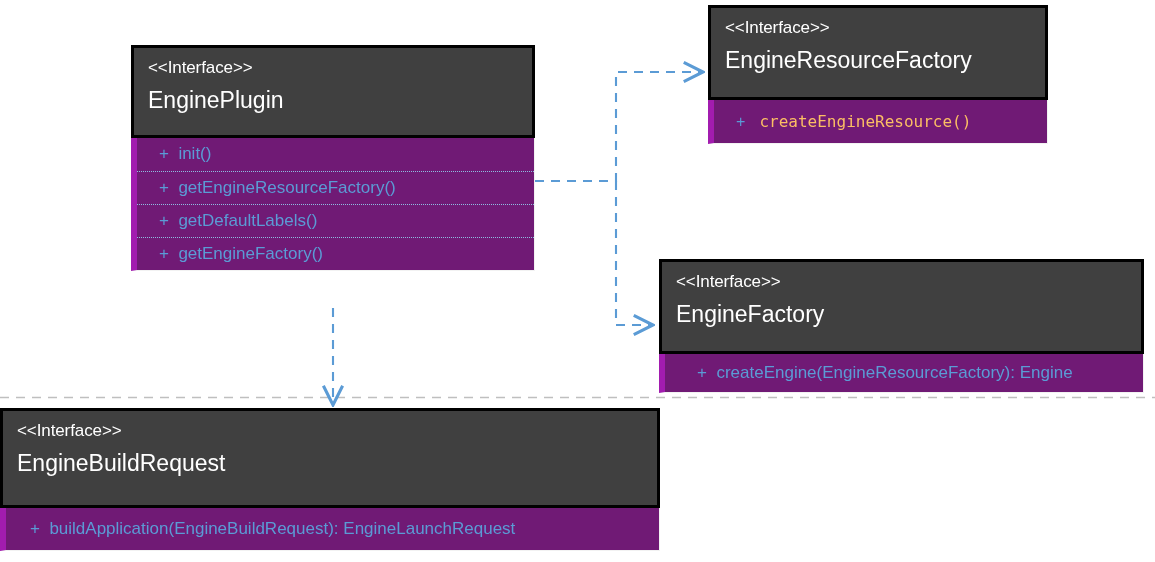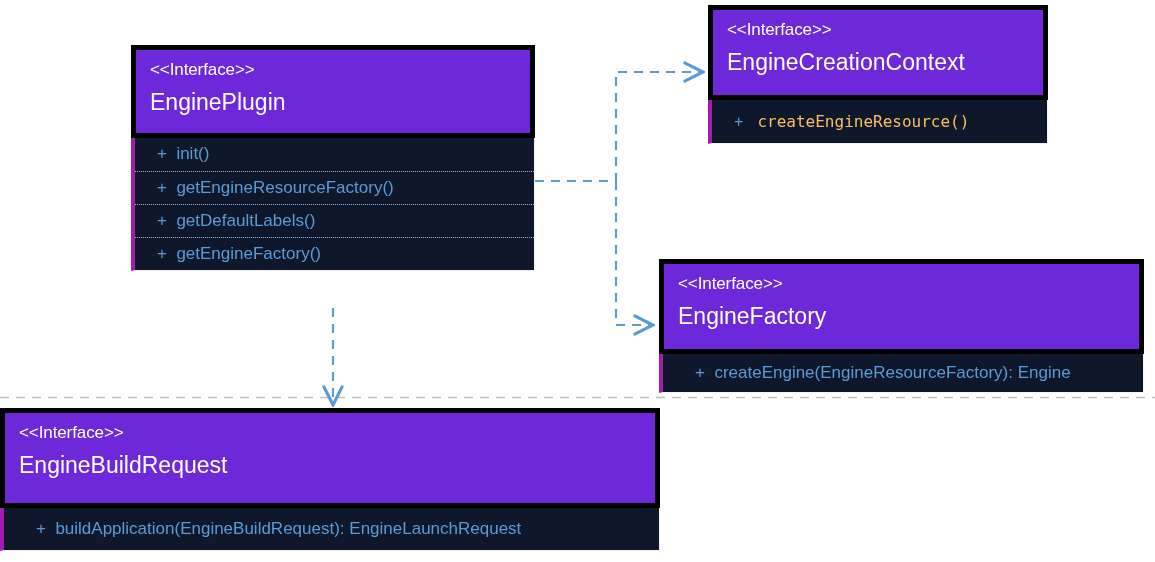--- a/index.html
+++ b/index.html
@@ -18,42 +18,42 @@
     overflow: hidden;
   }
 
   
   .uml-class {
     position: absolute;
     box-sizing: border-box;
     z-index: 3;
   }
   .uml-header {
-    background: #6d28d9;
+    background: #404040;
     color: #ffffff;
     box-sizing: border-box;
     padding: 9px 14px 10px 14px;
-    border: 5px solid #000000;
+    border: 3px solid #000000;
   }
   .uml-stereotype {
     font-size: 17px;
     line-height: 22px;
     letter-spacing: -0.1px;
     white-space: nowrap;
   }
   .uml-name {
     font-size: 23px;
     line-height: 30px;
     margin-top: 6px;
     white-space: nowrap;
   }
   .uml-body {
-    background: #0f172a;
+    background: #701a75;
     box-sizing: border-box;
-    border-left: 4px solid #a21caf;
+    border-left: 6px solid #a21caf;
     border-right: 1px solid #f2f2f2;
     border-bottom: 1px solid #f2f2f2;
   }
   .uml-member {
     font-size: 17px;
     line-height: 32px;
     height: 33px;
     box-sizing: border-box;
     color: #5B9BD5;
     padding-left: 22px;
@@ -131,21 +131,21 @@
       <div class="uml-member">
         <span class="vis">+&nbsp;</span>
         <span>getEngineFactory()</span>
       </div>
     </div>
   </div>
 
   <div class="uml-class" style="left:708px; top:5px; width:340px;">
     <div class="uml-header" style="height:95px;">
       <div class="uml-stereotype">&lt;&lt;Interface&gt;&gt;</div>
-      <div class="uml-name">EngineCreationContext</div>
+      <div class="uml-name">EngineResourceFactory</div>
     </div>
     <div class="uml-body">
       <div class="uml-member mono" style="height:43px; line-height:43px;">
         <span class="vis">+&nbsp;</span>
         <span>createEngineResource()</span>
       </div>
     </div>
   </div>
 
   <div class="uml-class" style="left:659px; top:259px; width:485px;">
@@ -160,20 +160,20 @@
       </div>
     </div>
   </div>
 
   <div class="uml-class" style="left:0px; top:408px; width:660px;">
     <div class="uml-header" style="height:100px;">
       <div class="uml-stereotype">&lt;&lt;Interface&gt;&gt;</div>
       <div class="uml-name">EngineBuildRequest</div>
     </div>
     <div class="uml-body">
-      <div class="uml-member" style="height:42px; line-height:42px; padding-left:32px;">
+      <div class="uml-member" style="height:42px; line-height:42px; padding-left:24px;">
         <span class="vis">+&nbsp;</span>
         <span>buildApplication(EngineBuildRequest): EngineLaunchRequest</span>
       </div>
     </div>
   </div>
 
 </div>
 
 </body></html>

